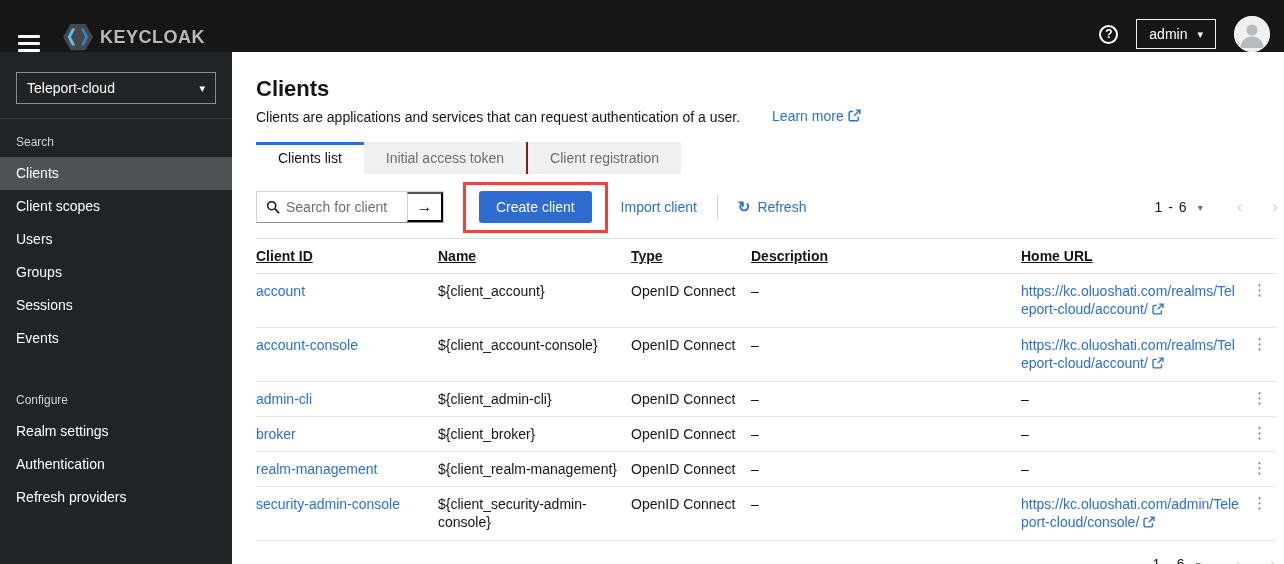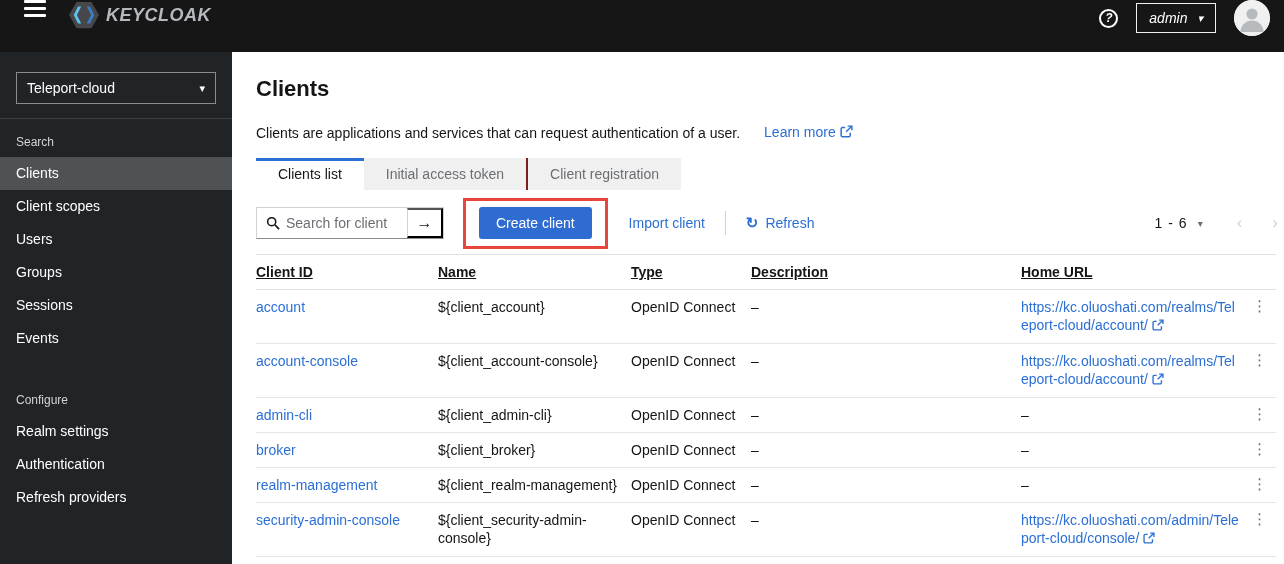--- a/index.html
+++ b/index.html
@@ -1,20 +1,20 @@
 <!DOCTYPE html>
 <html><head>
 <meta charset="utf-8">
 <style>
   * { margin:0; padding:0; box-sizing:border-box; }
   html,body { width:1284px; height:564px; overflow:hidden; }
   body { font-family:"Liberation Sans", sans-serif; background:#fff; color:#151515; font-size:14px; }
 
   
-  .topbar { height:52px; background:#161616; display:flex; align-items:flex-start; padding:0 14px 0 24px;font-style:italic; }
+  .topbar { height:52px; background:#161616; display:flex; align-items:flex-end; padding:0 14px 0 18px; }
   .hamburger { width:22px; display:flex; flex-direction:column; gap:4px; cursor:pointer; margin-right:22px; }
   .hamburger span { height:3px; background:#fff; border-radius:1px; }
   .brand { display:flex; align-items:center; gap:6px; }
   .brand-text { color:#b5b8bc; font-weight:700; font-size:18px; letter-spacing:0.5px; }
   .topbar-right { margin-left:auto; display:flex; align-items:center; gap:18px; }
   .help-icon { width:19px; height:19px; border:2px solid #fff; border-radius:50%; color:#fff;
                font-size:12px; font-weight:700; display:flex; align-items:center; justify-content:center; cursor:pointer; }
   .user-menu { border:1px solid #f0f0f0; color:#fff; padding:6px 12px; display:flex; align-items:center; gap:10px; cursor:pointer; font-size:14px; }
   .user-menu .caret { font-size:11px; }
   .avatar { width:36px; height:36px; border-radius:50%; overflow:hidden; background:#f0f0f0; cursor:pointer; }
@@ -29,21 +29,21 @@
   .realm-select { border:1px solid #8a8d90; height:32px; display:flex; align-items:center; justify-content:space-between;
                   padding:0 10px; font-size:14px; cursor:pointer; }
   .realm-select .caret { font-size:11px; color:#fff; }
   .nav-section-label { padding:16px 16px 8px 16px; font-size:12px; color:#d2d2d2; }
   .nav-item { padding:8px 16px; font-size:14px; color:#fff; cursor:pointer; line-height:17px; }
   .nav-item.active { background:#4f5255; }
   .nav-gap { height:22px; }
 
   
   .page-title { font-size:22px; font-weight:700; color:#151515; }
-  .subtitle-row { margin-top:22px; display:flex; align-items:center; gap:24px; font-size:14px; }
+  .subtitle-row { margin-top:6px; display:flex; align-items:center; gap:32px; font-size:14px; }
   .link { color:#2b6fd4; text-decoration:none; cursor:pointer; }
   .ext-icon { display:inline-block; vertical-align:-1px; margin-left:4px; }
 
   
   .tabs { display:flex; margin-top:17px; }
   .tab { padding:8px 22px; background:#f0f0f0; color:#6a6e73; font-size:14px; cursor:pointer; border-right:2px solid #7f1d1d; }
   .tab:last-child { border-right:none; }
   .tab.active { background:#fff; color:#151515; border-top:3px solid #2b6fd4; padding-top:5px; border-right:none; }
 
   
@@ -53,21 +53,21 @@
   .search-group .sicon { padding:0 6px 0 9px; display:flex; }
   .search-group input { border:none; outline:none; flex:1; min-width:0; font-size:14px; font-family:inherit; color:#0f766e; }
   .search-group input::placeholder { color:#6a6e73; }
   .search-go { width:36px; height:100%; border-left:1px solid #d2d2d2; background:#fff; display:flex; align-items:center;
                justify-content:center; font-size:16px; cursor:pointer; color:#151515; }
   .create-wrap { position:relative; margin-left:35px; }
   .btn-primary { background:#2e6cd1; color:#fff; border:none; font-family:inherit; font-size:14px;
                  padding:8px 17px; border-radius:3px; cursor:pointer; }
   .annotation-box { position:absolute; left:-16px; right:-16px; top:-9px; bottom:-10px;
                     border:3px solid #e8453c; pointer-events:none; }
-  .import-link { margin-left:37px; font-size:14px; }
+  .import-link { margin-left:29px; font-size:14px; }
   .v-divider { width:1px; height:24px; background:#d2d2d2; margin:0 20px; }
   .refresh { display:flex; align-items:center; gap:7px; font-size:14px; }
   .refresh .ricon { font-size:15px; font-weight:700; }
 
   
   .pagination { margin-left:auto; display:flex; align-items:center; font-size:14px; color:#151515; }
   .pagination .range { letter-spacing:1px; }
   .pagination .caret { font-size:10px; color:#6a6e73; margin-left:10px; cursor:pointer; }
   .pg-chev { color:#d2d2d2; font-size:17px; cursor:default; }
   .pg-prev { margin-left:34px; }

